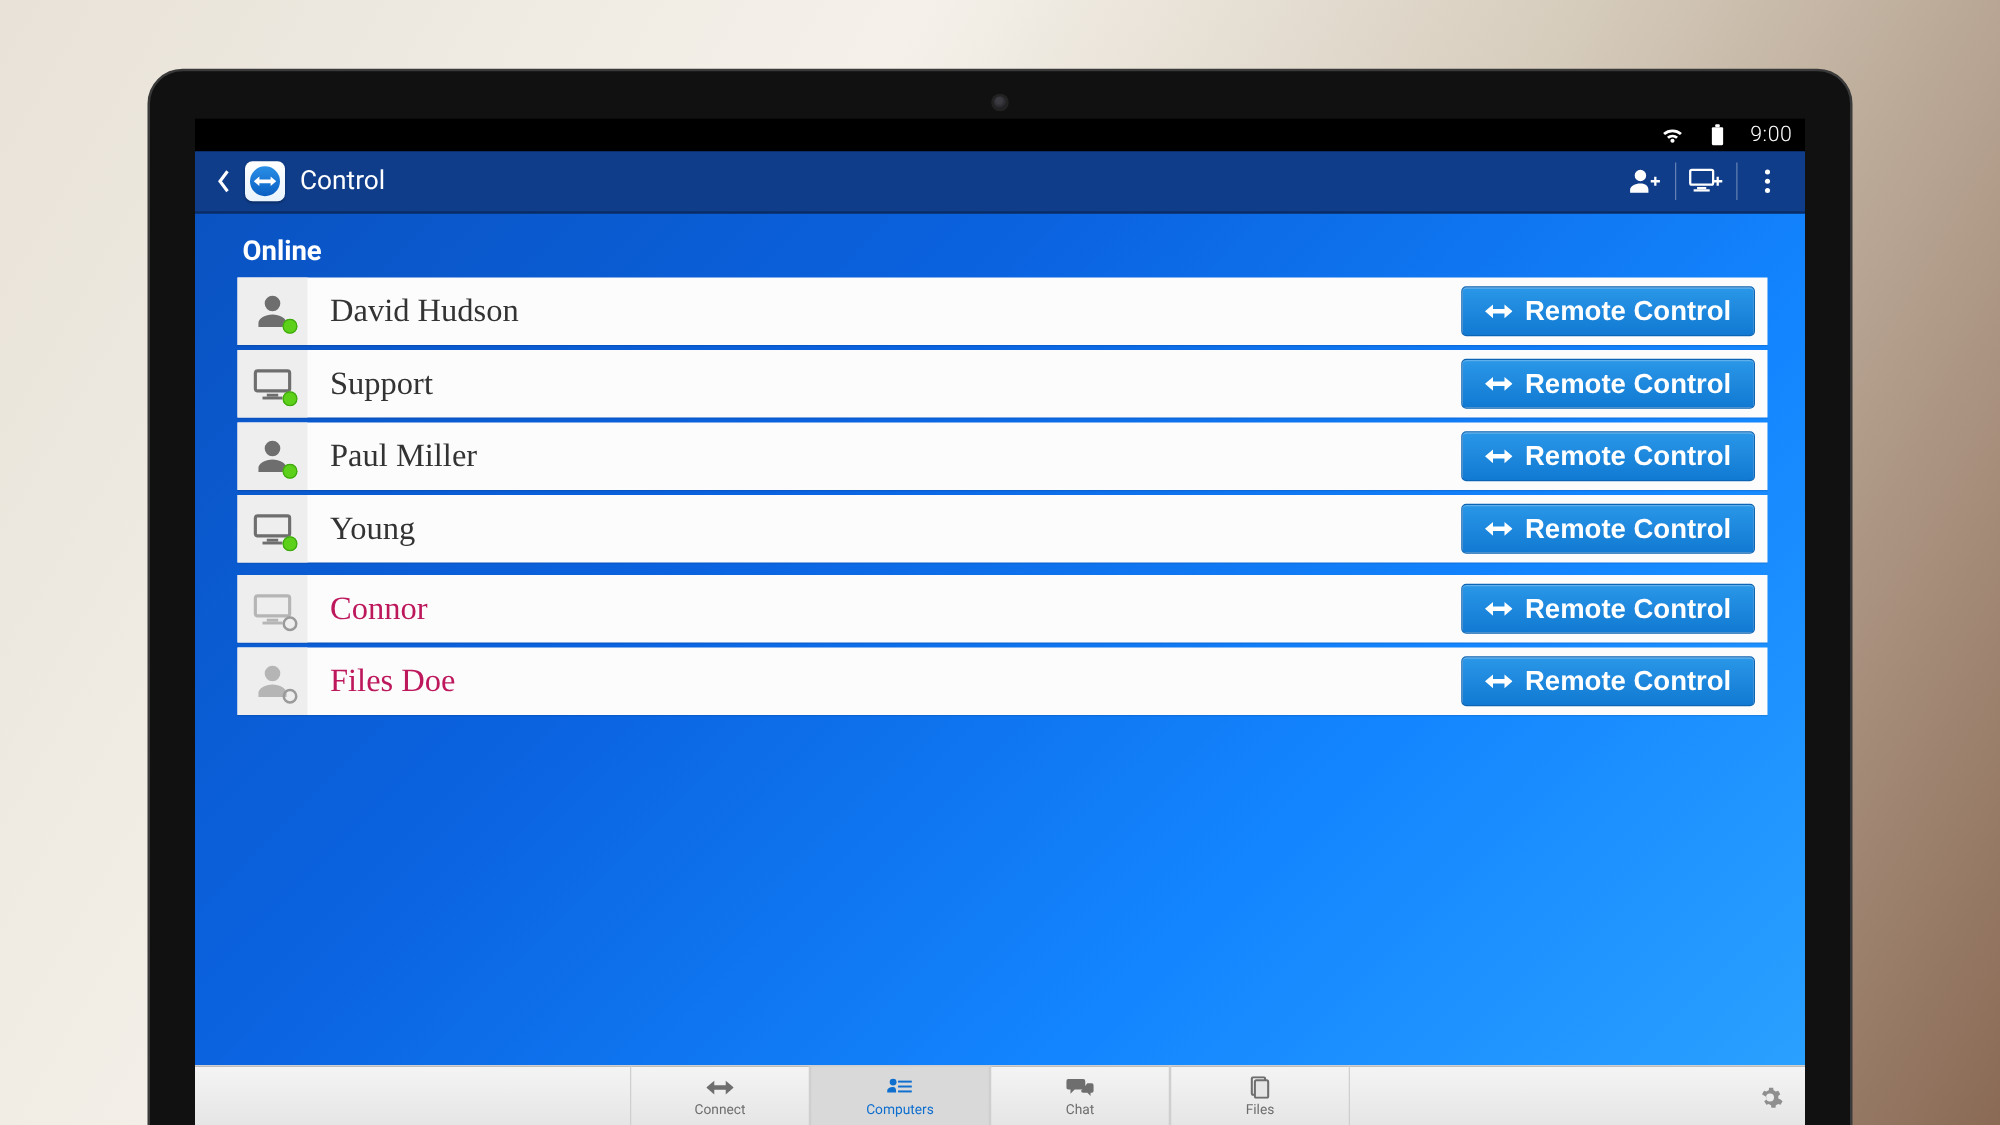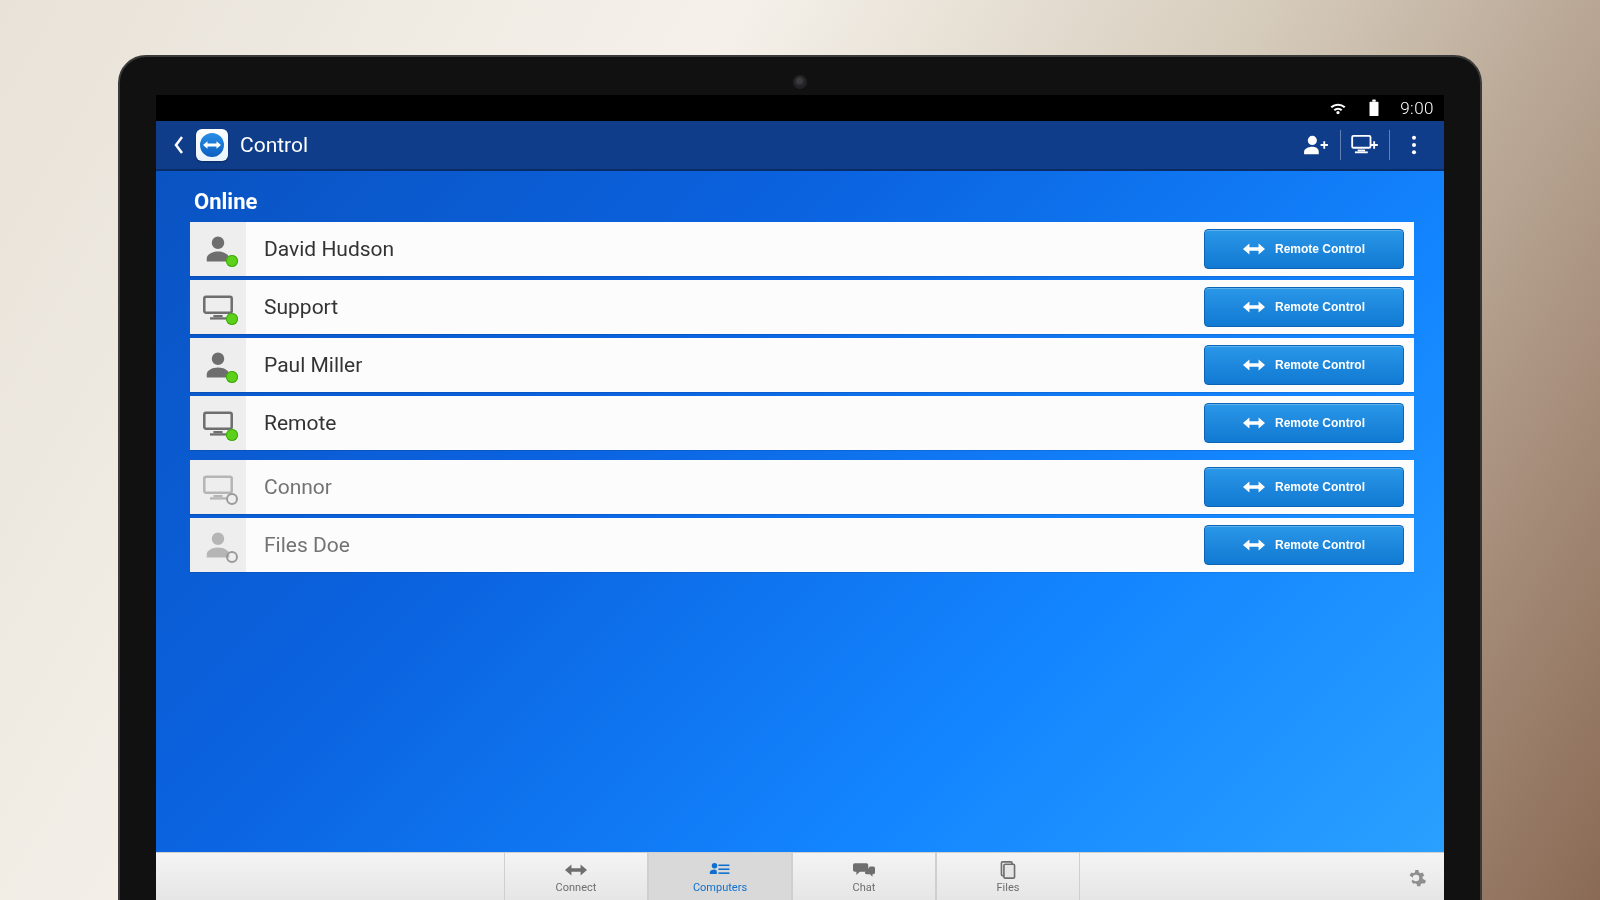--- a/index.html
+++ b/index.html
@@ -85,40 +85,40 @@
     background: #fcfcfc;
     box-shadow: 0 1px 0 rgba(0,0,0,.1);
   }
   .row .iconcell {
     width: 56px; background: #eeeeee;
     display:flex;align-items:center;justify-content:center;
     position: relative;
   }
   .row .name {
     flex: 1; display:flex; align-items:center;
-    padding-left: 18px; font-size: 21px; color: #333;
-  }
-  .row.offline .name { color: #737373; }
+    padding-left: 18px; font-size: 26px; color: #333; font-family: Liberation Serif, serif;
+  }
+  .row.offline .name { color: #be185d; }
   .status-dot {
     position:absolute; right:8px; bottom:9px;
     width:12px;height:12px;border-radius:50%;
   }
   .dot-online{ background:#5dd01a; box-shadow:0 0 0 1px #3fa70f inset; }
   .dot-offline{
     width:12px;height:12px;border-radius:50%;
     border:2px solid #9a9a9a; background:transparent;
     position:absolute; right:8px; bottom:9px;
   }
   .row .btncell { display:flex;align-items:center; padding:0 10px 0 6px; }
   .rc-btn {
     height: 40px; min-width: 200px;
     background: linear-gradient(180deg,#2a97e8,#1179d2);
     border: 1px solid #0c64b4;
     border-radius: 4px;
-    color:#fff; font-weight:700; font-size:12px;
+    color:#fff; font-weight:700; font-size:22px;
     display:flex;align-items:center;justify-content:center;gap:10px;
     padding:0 18px;
     cursor: pointer;
     box-shadow: inset 0 1px 0 rgba(255,255,255,.25);
   }
   
   .tabbar {
     height: 50px;
     background: linear-gradient(180deg,#f4f4f4,#e5e5e5);
     border-top: 1px solid #cfcfcf;
@@ -264,21 +264,21 @@
 
         <div class="row">
           <div class="iconcell">
             <svg viewBox="0 0 28 24" width="32" height="28">
                 <rect x="2" y="3" width="24" height="14" rx="1.5" fill="none" stroke="#6e6e6e" stroke-width="2.2"></rect>
                 <rect x="10" y="19" width="8" height="2" fill="#6e6e6e"></rect>
                 <rect x="7" y="21" width="14" height="2" fill="#6e6e6e"></rect>
               </svg>
             <span class="status-dot dot-online"></span>
           </div>
-          <div class="name">Remote</div>
+          <div class="name">Young</div>
           <div class="btncell">
             <button class="rc-btn">
               <svg viewBox="0 0 24 14" width="22" height="14">
                   <path fill="#fff" d="M0 7l7-6v4h10V1l7 6-7 6V9H7v4z"></path>
                 </svg>
               <span>Remote Control</span>
             </button>
           </div>
         </div>
 

